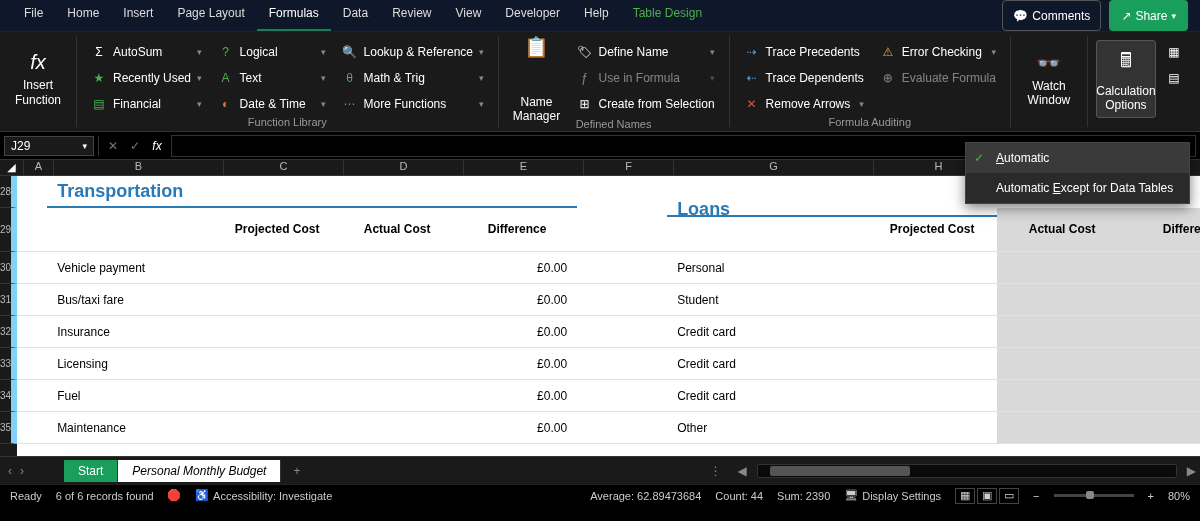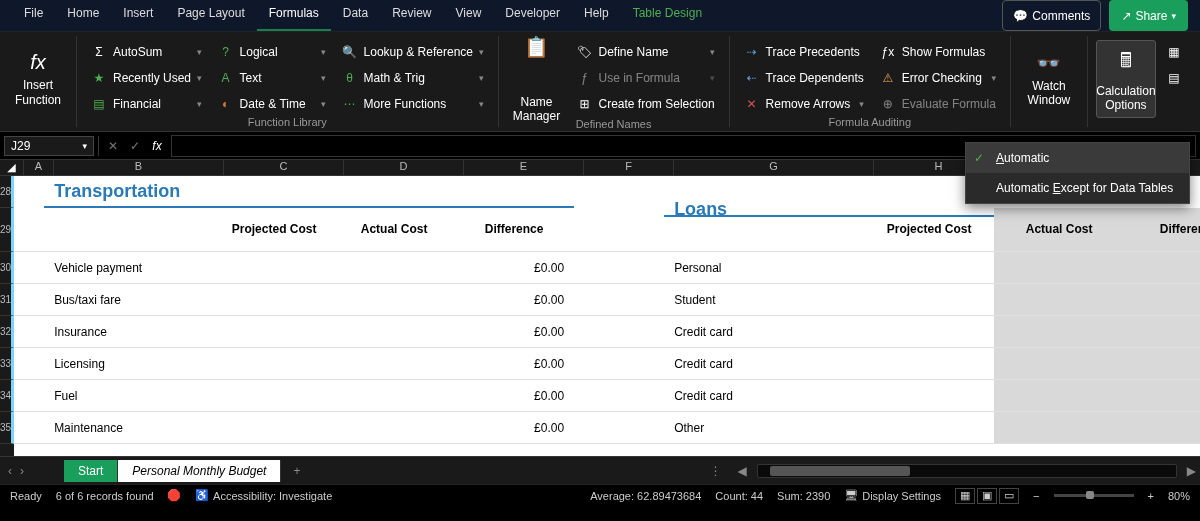--- a/index.html
+++ b/index.html
@@ -43,21 +43,21 @@
 .formula-input { flex: 1; background: #000; border: 1px solid #333; height: 22px; margin-right: 4px; }
 
 
 .col-headers { display: flex; height: 16px; background: #1a1a1a; border-bottom: 1px solid #333; font-size: 11px; }
 .row-header-spacer { width: 24px; border-right: 1px solid #333; display: flex; align-items: center; justify-content: center; }
 .col-header { border-right: 1px solid #333; text-align: center; color: #bbb; }
 
 
 .grid-area { display: flex; height: 280px; background: #fff; color: #000; overflow: hidden; }
 .row-headers { width: 24px; background: #1a1a1a; color: #bbb; font-size: 10px; }
-.row-header { height: 32px; display: flex; align-items: center; justify-content: center; border-bottom: 1px solid #333; border-right: 3px solid #7dd3fc; }
+.row-header { height: 32px; display: flex; align-items: center; justify-content: center; border-bottom: 1px solid #333; border-right: 6px solid #7dd3fc; }
 .sheet { flex: 1; background: #fff; position: relative; }
 .budget-row { display: flex; height: 32px; }
 .cell { border-bottom: 1px solid #e0e0e0; padding: 6px 10px; display: flex; align-items: center; }
 .title-cell { font-size: 18px; font-weight: 600; }
 .header-cell { font-weight: 600; justify-content: center; text-align: center; font-size: 12px; line-height: 1.2; }
 .diff-cell { justify-content: flex-end; }
 .trans-title { color: #2a7ab8; border-bottom: 2px solid #2a7ab8; }
 .loans-title { color: #2a7ab8; border-bottom: 2px solid #2a7ab8; margin-top: 27px; }
 .shaded { background: #d9d9d9; }
 
@@ -218,24 +218,20 @@
             <span class="icon" style="color:#5a9bd5;">⇠</span>
             <span>Trace Dependents</span>
           </div>
         <div class="ribbon-small-btn">
             <span class="icon" style="color:#d9534f;">✕</span>
             <span>Remove Arrows</span>
             <span class="chev">▾</span>
           </div>
       </div>
       <div class="ribbon-col">
-        <div class="ribbon-small-btn">
-            <span class="icon">ƒx</span>
-            <span>Show Formulas</span>
-          </div>
         <div class="ribbon-small-btn">
             <span class="icon" style="color:#f0ad4e;">⚠</span>
             <span>Error Checking</span>
             <span class="chev">▾</span>
           </div>
         <div class="ribbon-small-btn disabled">
             <span class="icon">⊕</span>
             <span>Evaluate Formula</span>
           </div>
       </div>

